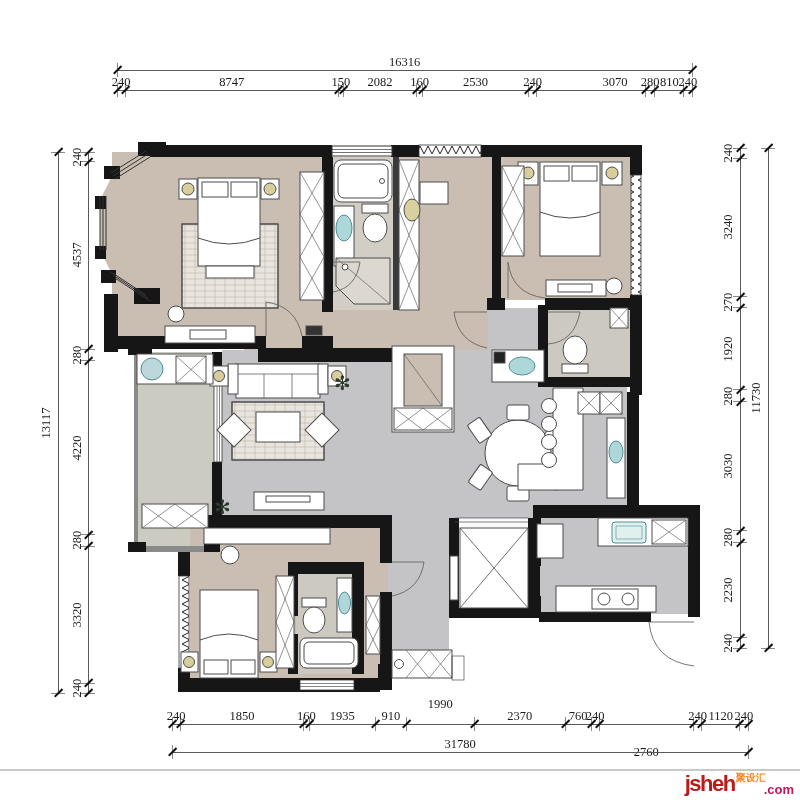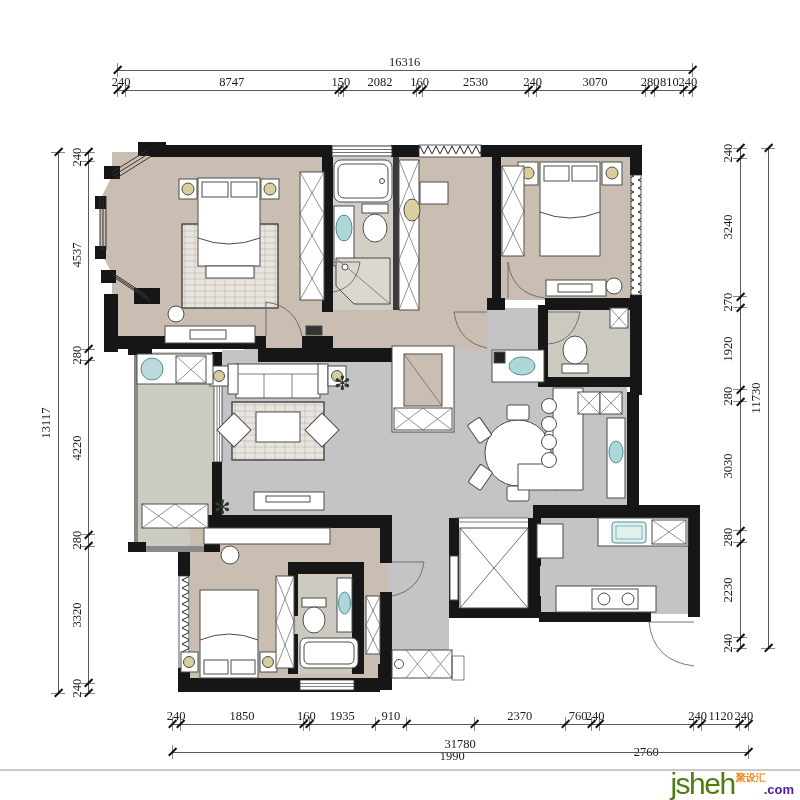--- a/index.html
+++ b/index.html
@@ -9,24 +9,24 @@
   .dimline{position:absolute;background:#5a5a5a;}
   .dimext{position:absolute;background:#8a8a8a;}
   .dimslash{position:absolute;width:11px;height:1.6px;background:#111;transform:rotate(-45deg);}
   .dimlabel{position:absolute;font-size:12.5px;color:#1b1b1b;white-space:nowrap;line-height:12px;}
   .dl-h{transform:translateX(-50%);}
   .dl-v{transform:translate(-50%,-50%) rotate(-90deg);}
   
   .bottom-rule{position:absolute;left:0;top:769px;width:800px;height:2px;background:#c9c9c9;}
   .wm{position:absolute;right:6px;bottom:1px;display:flex;align-items:flex-start;
       font-family:"Liberation Sans",sans-serif;}
-  .wm-brand{color:#4d7c0f;font-weight:normal;font-size:30px;letter-spacing:-1.5px;line-height:30px;}
+  .wm-brand{color:#b91c1c;font-weight:bold;font-size:22px;letter-spacing:-1.5px;line-height:30px;}
   .wm-col{display:flex;flex-direction:column;margin-left:1px;margin-top:3px;}
   .wm-cjk{color:#f6861f;font-size:10px;font-weight:bold;line-height:11px;}
-  .wm-com{color:#4c1d95;font-size:13px;font-weight:bold;line-height:13px;padding-left:28px;}
+  .wm-com{color:#be185d;font-size:13px;font-weight:bold;line-height:13px;padding-left:28px;}
   svg{position:absolute;left:0;top:0;}
 </style>
 </head>
 <body>
 
 <div id="canvas">
 
 <svg width="800" height="800" viewBox="0 0 800 800">
   <defs>
     <pattern id="rug" width="10" height="6" patternUnits="userSpaceOnUse">
@@ -384,21 +384,21 @@
       <div class="dimslash" style="left: 678.042px; top: 89.2px;"></div>
       <div class="dimext" style="left: 691.5px; top: 83px; width: 1px; height: 14px;"></div>
       <div class="dimslash" style="left: 686.5px; top: 89.2px;"></div>
       <div class="dimlabel dl-h" style="left: 121.229px; top: 76px;">240</div>
       <div class="dimlabel dl-h" style="left: 231.817px; top: 76px;">8747</div>
       <div class="dimlabel dl-h" style="left: 340.819px; top: 76px;">150</div>
       <div class="dimlabel dl-h" style="left: 380.113px; top: 76px;">2082</div>
       <div class="dimlabel dl-h" style="left: 419.583px; top: 76px;">160</div>
       <div class="dimlabel dl-h" style="left: 475.441px; top: 76px;">2530</div>
       <div class="dimlabel dl-h" style="left: 532.709px; top: 76px;">240</div>
-      <div class="dimlabel dl-h" style="left: 595px; top: 76px;">3070</div>
+      <div class="dimlabel dl-h" style="left: 615px; top: 76px;">3070</div>
       <div class="dimlabel dl-h" style="left: 650.063px; top: 76px;">280</div>
       <div class="dimlabel dl-h" style="left: 669.269px; top: 76px;">810</div>
       <div class="dimlabel dl-h" style="left: 687.771px; top: 76px;">240</div>
       <div class="dimline" style="left: 117px; top: 70px; width: 575px; height: 1px;"></div>
       <div class="dimext" style="left: 116.5px; top: 63px; width: 1px; height: 14px;"></div>
       <div class="dimslash" style="left: 111.5px; top: 69.2px;"></div>
       <div class="dimext" style="left: 691.5px; top: 63px; width: 1px; height: 14px;"></div>
       <div class="dimslash" style="left: 686.5px; top: 69.2px;"></div>
       <div class="dimlabel dl-h" style="left: 404.5px; top: 56px;">16316</div>
       <div class="dimline" style="left: 172px; top: 724px; width: 576px; height: 1px;"></div>
@@ -428,21 +428,21 @@
       <div class="dimslash" style="left: 696.12px; top: 723.2px;"></div>
       <div class="dimext" style="left: 739.315px; top: 717px; width: 1px; height: 14px;"></div>
       <div class="dimslash" style="left: 734.315px; top: 723.2px;"></div>
       <div class="dimext" style="left: 747.5px; top: 717px; width: 1px; height: 14px;"></div>
       <div class="dimslash" style="left: 742.5px; top: 723.2px;"></div>
       <div class="dimlabel dl-h" style="left: 176.092px; top: 710px;">240</div>
       <div class="dimlabel dl-h" style="left: 241.911px; top: 710px;">1850</div>
       <div class="dimlabel dl-h" style="left: 306.366px; top: 710px;">160</div>
       <div class="dimlabel dl-h" style="left: 342.174px; top: 710px;">1935</div>
       <div class="dimlabel dl-h" style="left: 390.771px; top: 710px;">910</div>
-      <div class="dimlabel dl-h" style="left: 440.22px; top: 750px; margin-left: 12px;">1990</div>
+      <div class="dimlabel dl-h" style="left: 440.22px; top: 698px;">1990</div>
       <div class="dimlabel dl-h" style="left: 519.68px; top: 710px;">2370</div>
       <div class="dimlabel dl-h" style="left: 578.167px; top: 710px;">760</div>
       <div class="dimlabel dl-h" style="left: 595.218px; top: 710px;">240</div>
       <div class="dimlabel dl-h" style="left: 646.373px; top: 710px; margin-top: 36px;">2760</div>
       <div class="dimlabel dl-h" style="left: 697.528px; top: 710px;">240</div>
       <div class="dimlabel dl-h" style="left: 720.718px; top: 710px;">1120</div>
       <div class="dimlabel dl-h" style="left: 743.908px; top: 710px;">240</div>
       <div class="dimline" style="left: 172px; top: 752px; width: 576px; height: 1px;"></div>
       <div class="dimext" style="left: 171.5px; top: 745px; width: 1px; height: 14px;"></div>
       <div class="dimslash" style="left: 166.5px; top: 751.2px;"></div>

